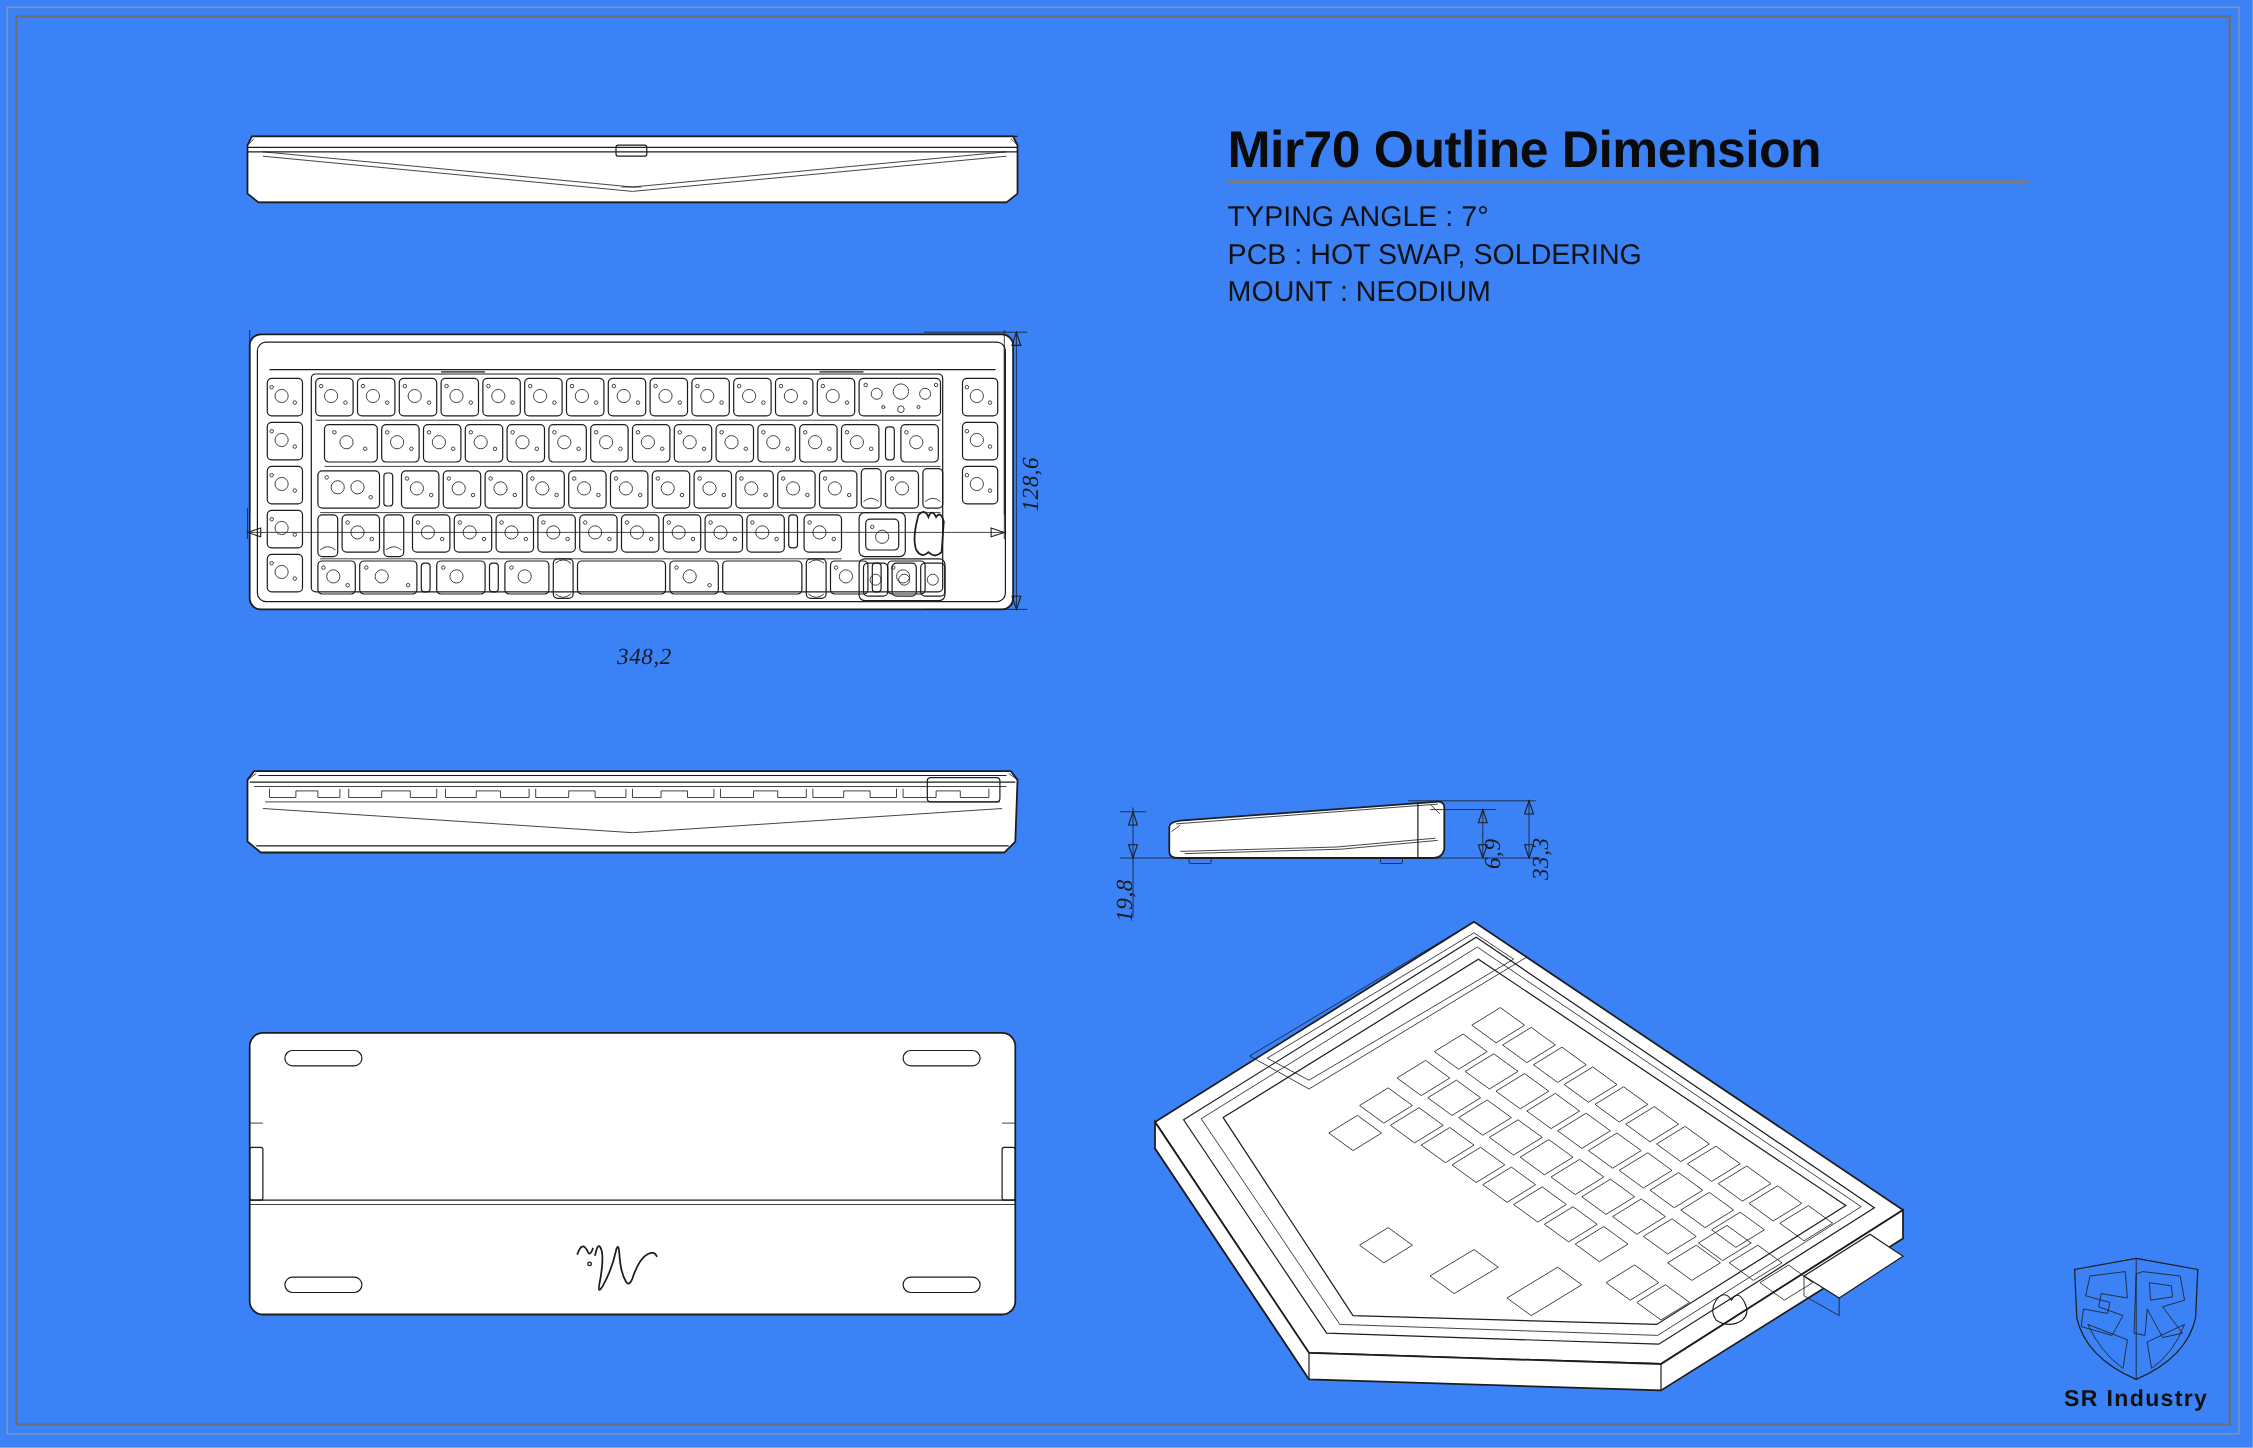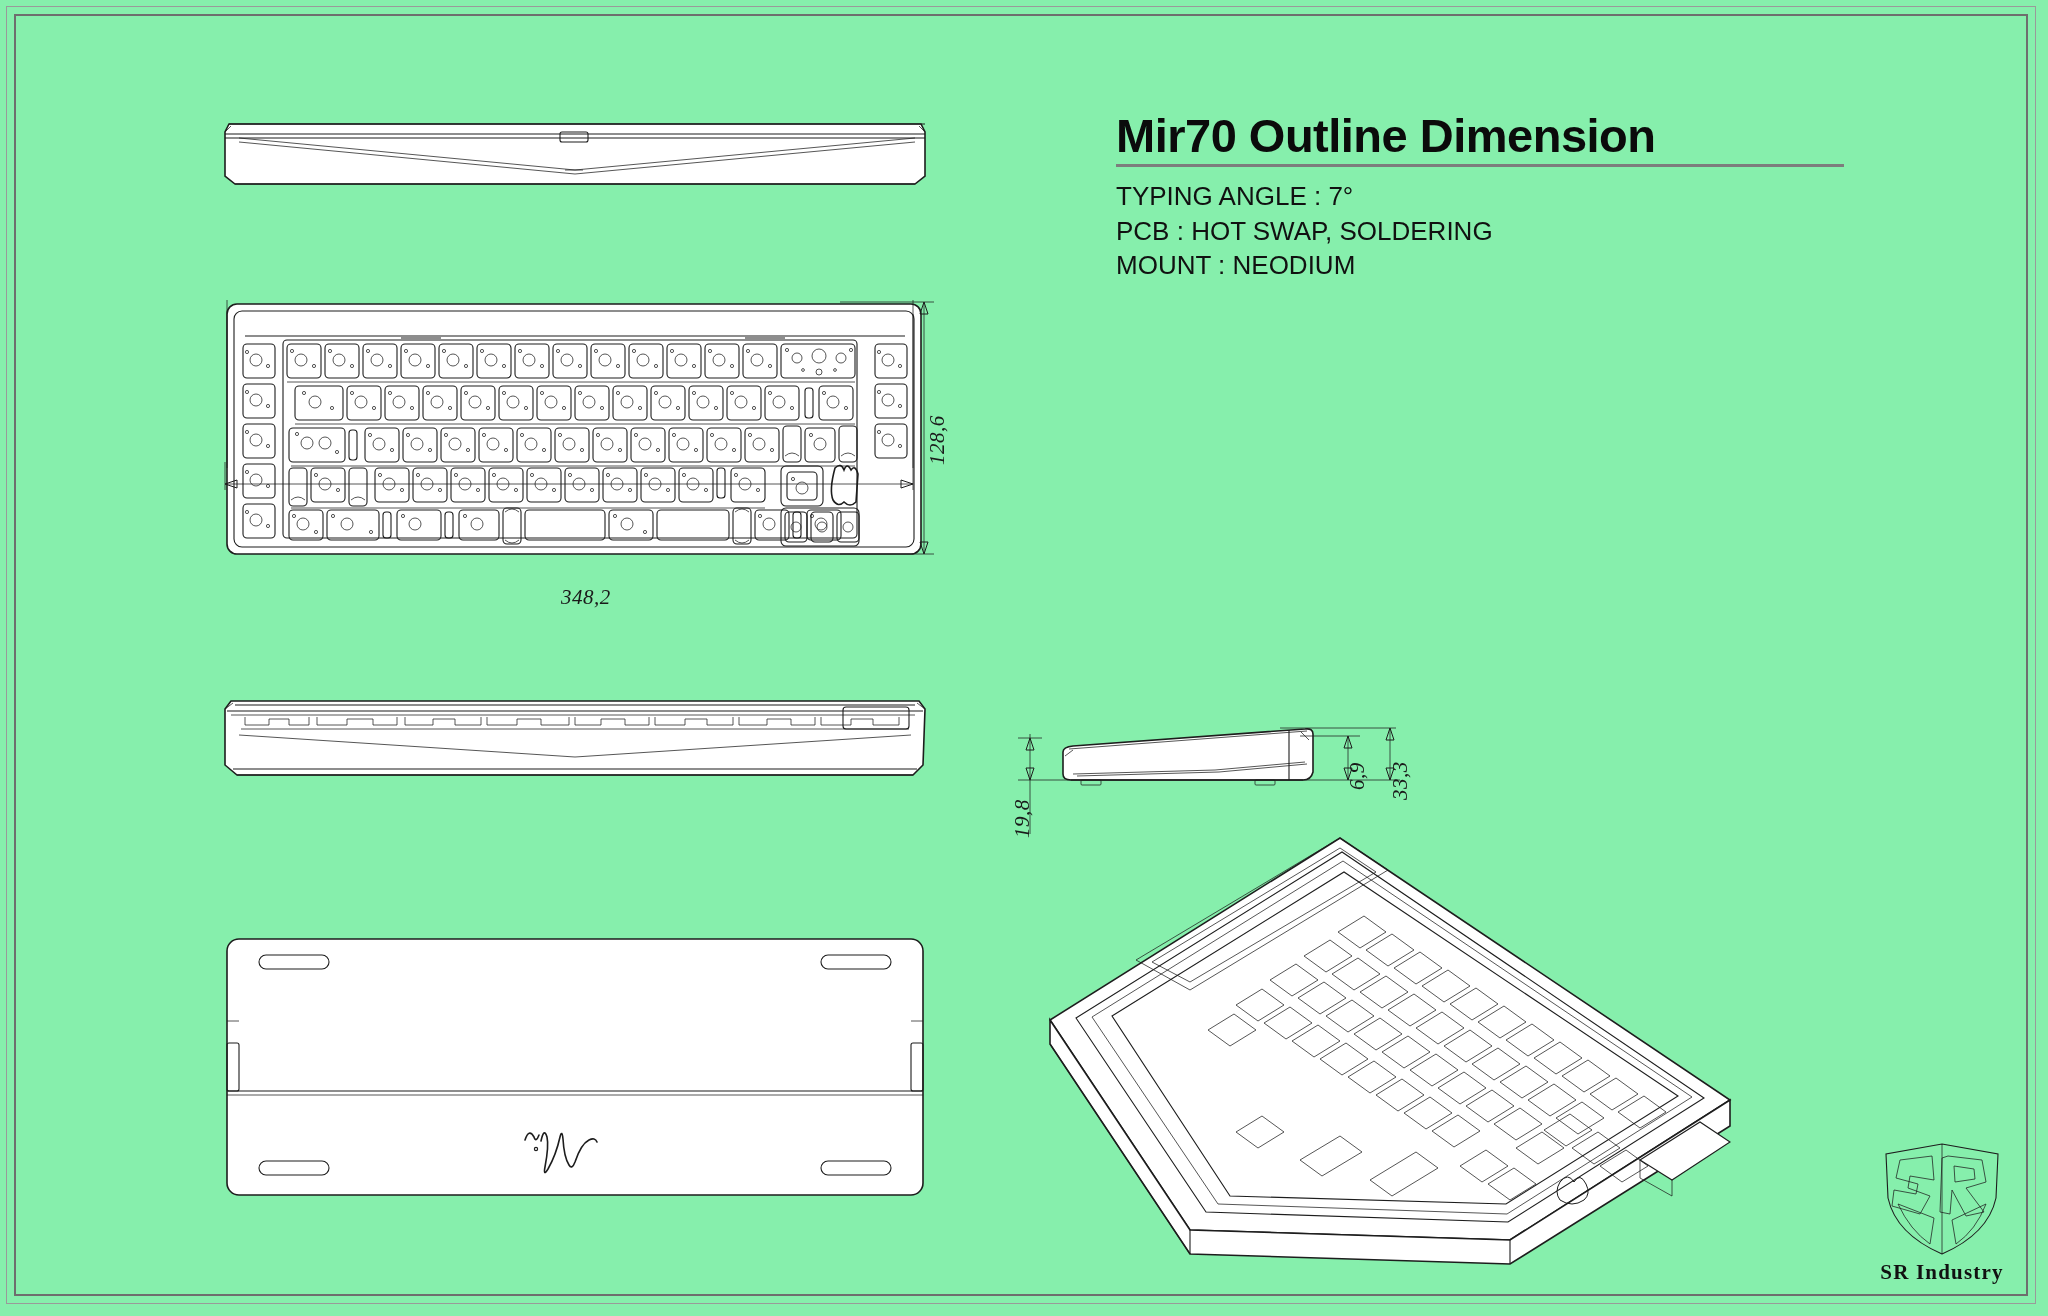--- a/index.html
+++ b/index.html
@@ -1,17 +1,17 @@
 <!DOCTYPE html>
 <html><head>
 <meta charset="utf-8">
 <style>
   html,body{margin:0;padding:0;background:#ffffff;}
   body{width:2048px;height:1316px;font-family:"Liberation Sans",sans-serif;overflow:hidden;}
-  #sheet{position:relative;width:2048px;height:1316px;background:#86efac;}
+  #sheet{position:relative;width:2048px;height:1316px;background:#3b82f6;}
 
   
   .frame-outer{position:absolute;left:6px;top:6px;width:2030px;height:1298px;border:1px solid #9a9a9a;box-sizing:border-box;}
   .frame-inner{position:absolute;left:14px;top:14px;width:2014px;height:1282px;border:2px solid #6e6e6e;box-sizing:border-box;}
 
   
   .titleblock{position:absolute;left:1116px;top:112px;width:760px;}
   .dwg-title{font-size:47px;font-weight:bold;letter-spacing:-.5px;color:#0b0b0b;line-height:1.02;white-space:nowrap;}
   .title-rule{margin-top:4px;width:728px;height:3px;background:#7d7d7d;}
   .spec-list{margin-top:12px;}
@@ -23,21 +23,21 @@
   .ln{fill:none;stroke:#1d1d1d;}
   .ln-h{stroke-width:1.6;}
   .ln-m{stroke-width:1.1;}
   .ln-t{stroke-width:.75;}
   .fillw{fill:#ffffff;}
   .dimtxt{position:absolute;font-family:"Liberation Serif",serif;font-style:italic;font-size:21px;color:#1a1a1a;letter-spacing:.5px;white-space:nowrap;}
   .rot90{transform:rotate(-90deg);transform-origin:left top;}
 
   
   .logo{position:absolute;left:1862px;top:1138px;width:160px;text-align:center;}
-  .logo-name{margin-top:2px;font-size:21px;font-weight:bold;letter-spacing:1.2px;color:#111;font-family:Liberation Serif, serif;}
+  .logo-name{margin-top:2px;font-size:21px;font-weight:bold;letter-spacing:1.2px;color:#111;font-family:Liberation Sans, sans-serif;}
 </style>
 </head>
 <body>
 
 <div id="sheet">
 
   <div class="frame-outer"></div>
   <div class="frame-inner"></div>
 
   <div class="titleblock">

